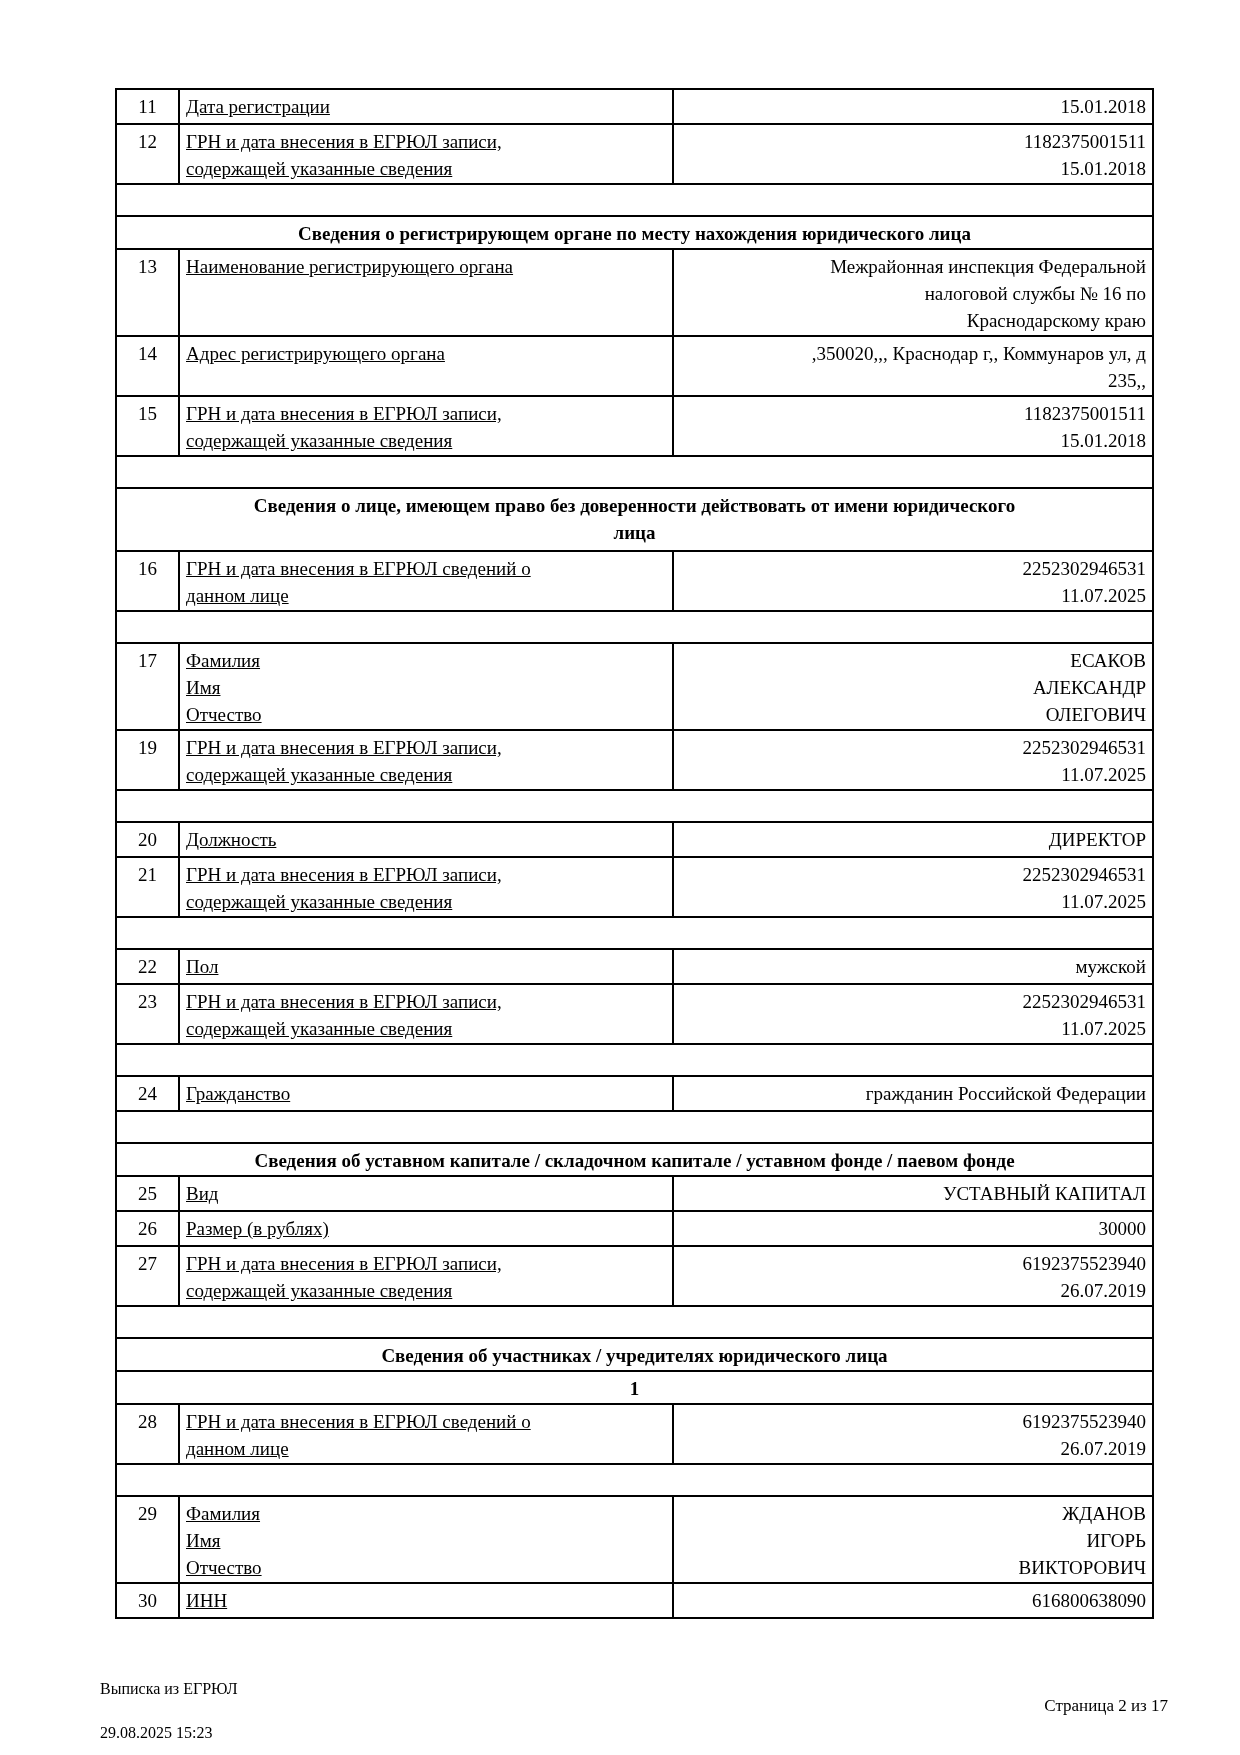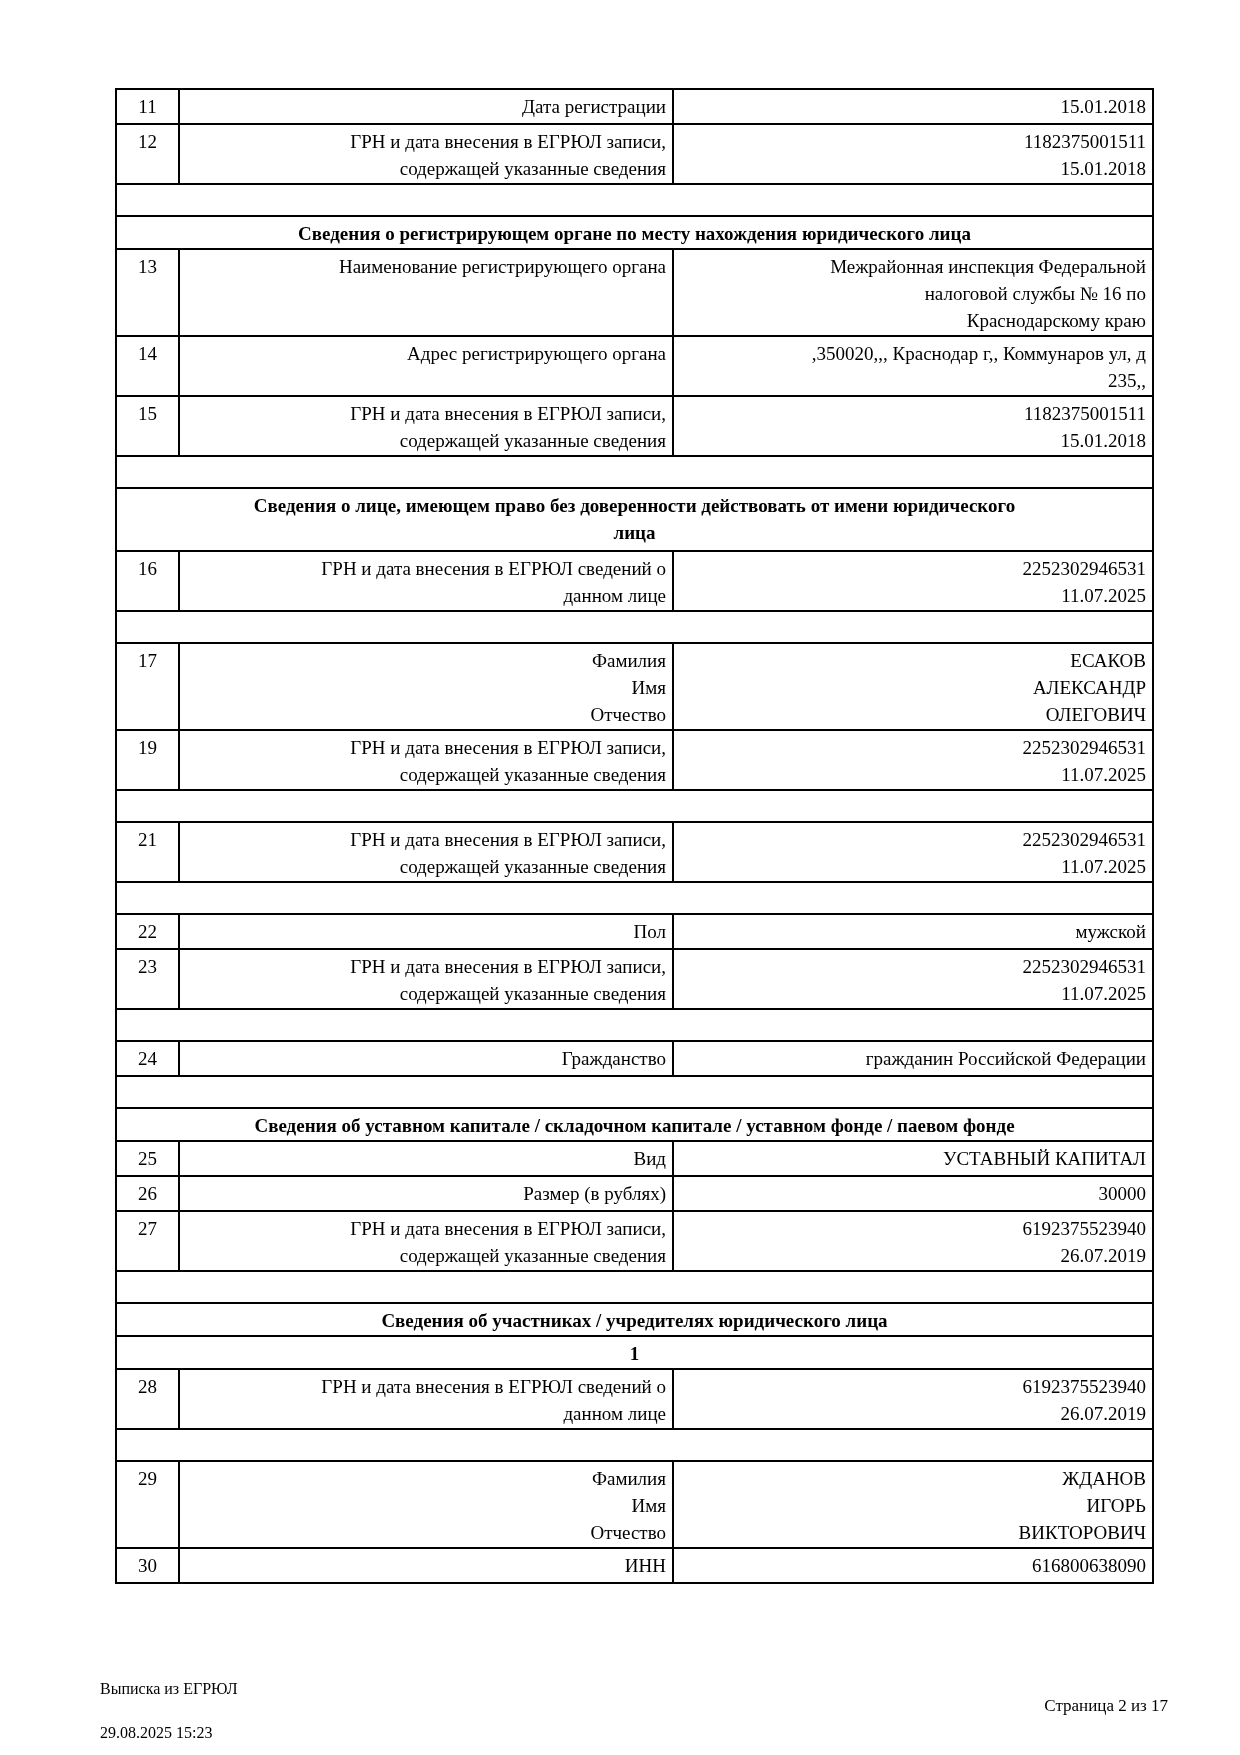--- a/index.html
+++ b/index.html
@@ -31,21 +31,21 @@
   table.egrul td {
     border: 2px solid #000000;
     vertical-align: top;
     font-size: 19px;
     line-height: 27px;
     padding: 3px 6px 1px 6px;
     white-space: pre-line;
     overflow: hidden;
   }
   td.num  { text-align: center; padding-left: 2px; padding-right: 2px; }
-  td.lbl  { text-align: right; }
+  td.lbl  { text-align: left; text-decoration: underline; }
   td.val  { text-align: right; padding-left: 5px; }
   td.sec  { font-weight: bold; text-align: center; }
   td.subh { font-weight: bold; text-align: center; padding-top: 1px; }
   td.spc  { }
   tr.h1   { height: 35px; margin-top: 40px; }
   tr.h2   { height: 57px; }
   tr.h3   { height: 86px; }
   tr.sec1 { height: 28px; }
   tr.sec2 { height: 63px; }
   tr.sub  { height: 31px; }
@@ -156,20 +156,25 @@
         <tr class="h2">
           <td class="num">19</td>
           <td class="lbl">ГРН и дата внесения в ЕГРЮЛ записи,
 содержащей указанные сведения</td>
           <td class="val">2252302946531
 11.07.2025</td>
         </tr>
         <tr class="sp">
           <td class="spc" colspan="3"></td>
         </tr>
+        <tr class="h1">
+          <td class="num">20</td>
+          <td class="lbl">Должность</td>
+          <td class="val">ДИРЕКТОР</td>
+        </tr>
         <tr class="h2">
           <td class="num">21</td>
           <td class="lbl">ГРН и дата внесения в ЕГРЮЛ записи,
 содержащей указанные сведения</td>
           <td class="val">2252302946531
 11.07.2025</td>
         </tr>
         <tr class="sp">
           <td class="spc" colspan="3"></td>
         </tr>

